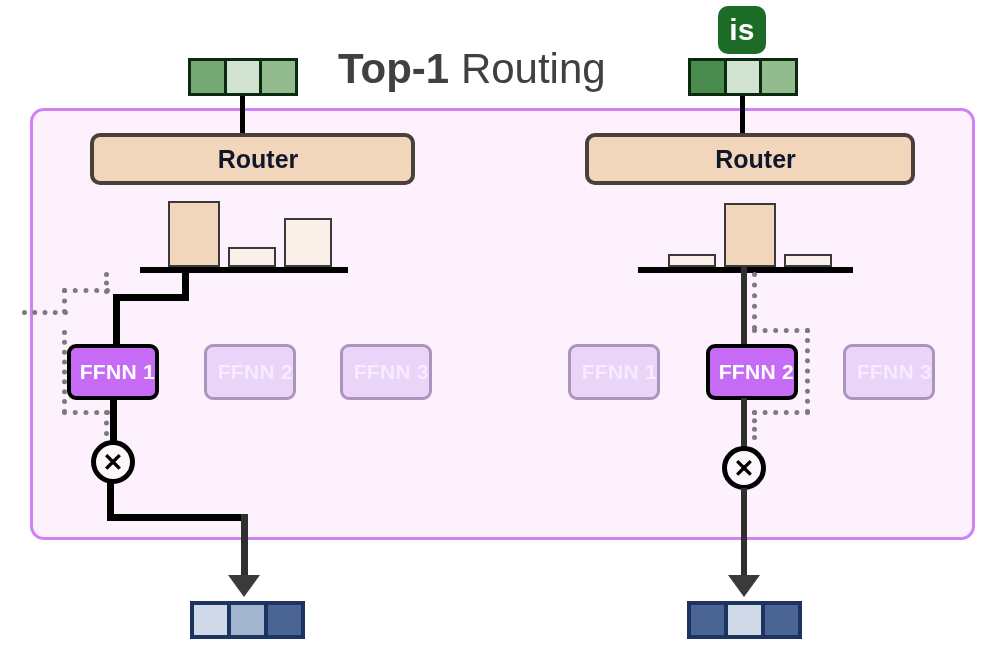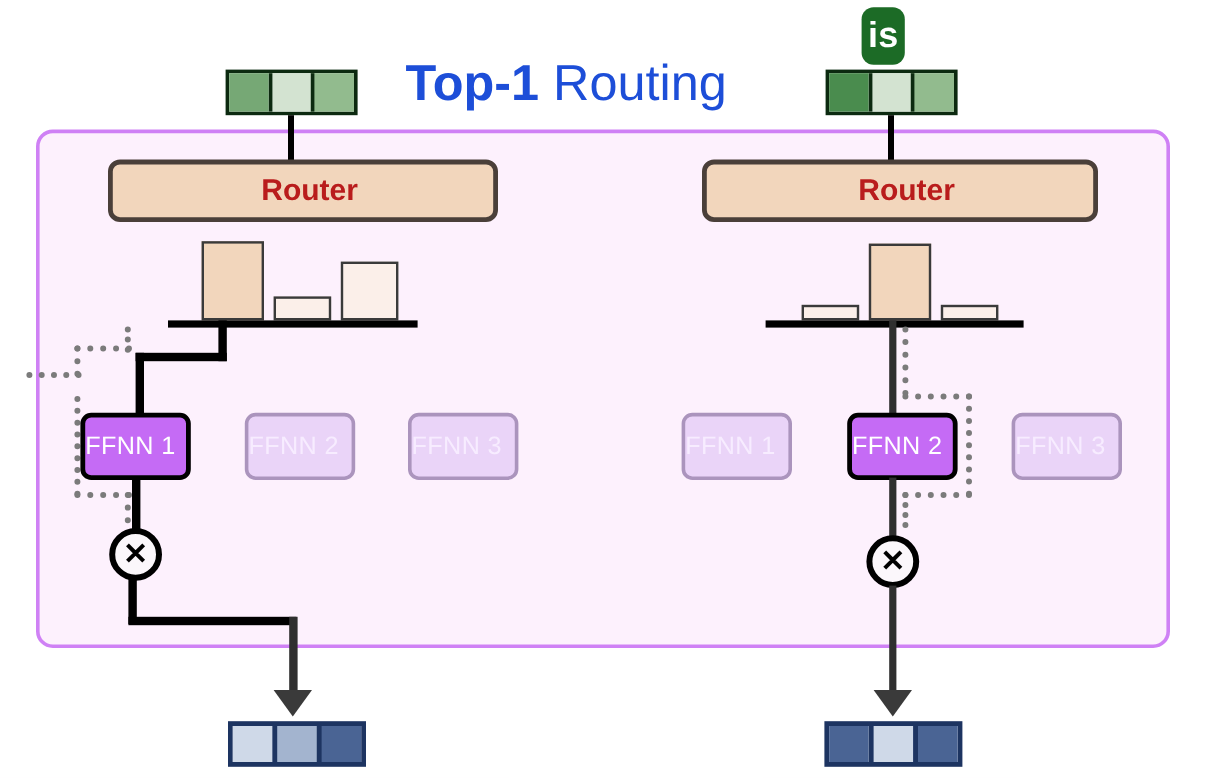--- a/index.html
+++ b/index.html
@@ -40,21 +40,21 @@
   .vec .cell{flex:1 1 0;height:100%;box-sizing:border-box;}
   .vec.green .cell + .cell{border-left:3px solid #0c2a10;}
   .vec.blue  .cell + .cell{border-left:4px solid #1d3461;}
 
   
   .router{
     position:absolute;
     background:#f2d6bc;
     border:4px solid #4a3f39;
     border-radius:10px;
-    color:#b91c1c;
+    color:#0f172a;
     font-weight:bold;
     display:flex;
     align-items:center;
     justify-content:center;
     box-sizing:border-box;
     padding-left:11px;
   }
 
   
   .chart{position:absolute;}
@@ -71,22 +71,22 @@
     border:2px solid #3a3a3a;
     box-sizing:border-box;
   }
 
   
   .ffnn{
     position:absolute;
     border-radius:9px;
     display:flex;
     align-items:center;
-    justify-content:flex-start;
-    font-weight:normal;
+    justify-content:flex-end;
+    font-weight:bold;
     box-sizing:border-box;
     letter-spacing:.3px;
   }
   .ffnn.active{background:#c56bf5;border:4px solid #000000;color:#ffffff;}
   .ffnn.idle{background:#ead4f8;border:3px solid #ab94bd;color:#f7ecff;}
 
   
   .ln{position:absolute;background:#000000;}
   .ln.thin{background:#2f2f2f;}
   .dot-v{position:absolute;border-left:5px dotted #7b7b7b;box-sizing:border-box;}
@@ -109,21 +109,21 @@
     position:absolute;
     width:0;height:0;
     border-left:16px solid transparent;
     border-right:16px solid transparent;
     border-top:22px solid #3a3a3a;
   }
 
   
   .title{
     position:absolute;
-    color:#1d4ed8;
+    color:#404040;
     white-space:nowrap;
   }
   .title .b{font-weight:bold;}
   .title .n{font-weight:normal;}
 </style>
 </head>
 <body>
 
 <div id="stage">
 
@@ -185,21 +185,21 @@
   <div class="ln" style="left:107px;top:514px;width:140px;height:7px;"></div>
   <div class="ln thin" style="left:241px;top:514px;width:7px;height:65px;"></div>
   <div class="arrow" style="left:228px;top:575px;"></div>
 
   <div class="vec blue" style="left:190px;top:601px;width:115px;height:38px;">
     <div class="cell" style="background:#cfd9e8;"></div>
     <div class="cell" style="background:#a3b4cf;"></div>
     <div class="cell" style="background:#4a6494;"></div>
   </div>
 
-  <div class="token-pill" style="left:718px;top:6px;width:36px;height:48px;font-size:30px;">
+  <div class="token-pill" style="left:718px;top:6px;width:48px;height:48px;font-size:30px;">
     <span>is</span>
   </div>
 
   <div class="vec green" style="left:688px;top:58px;width:110px;height:38px;">
     <div class="cell" style="background:#4a8c4e;"></div>
     <div class="cell" style="background:#d3e3d1;"></div>
     <div class="cell" style="background:#92bb8e;"></div>
   </div>
   <div class="ln" style="left:740px;top:96px;width:5px;height:38px;"></div>
 

